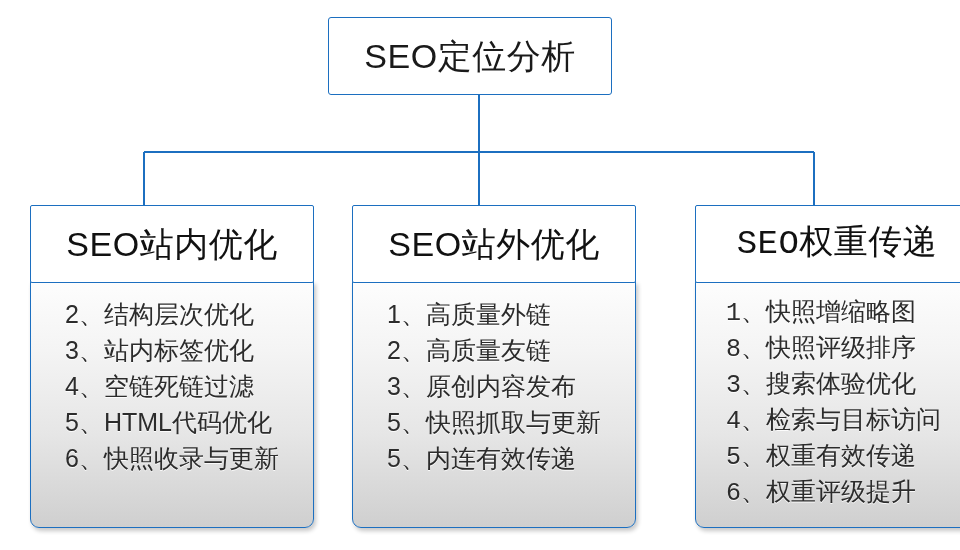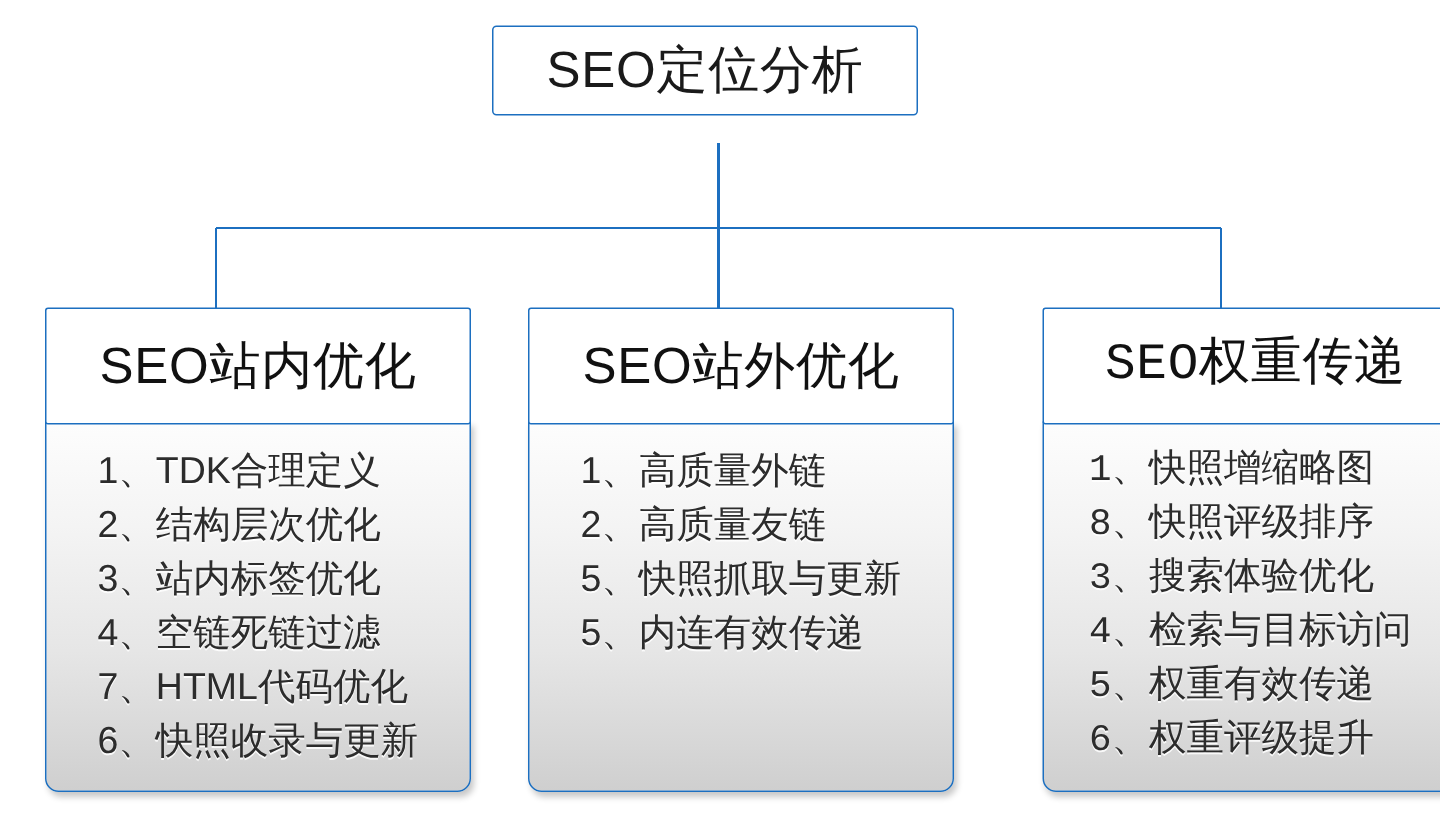--- a/index.html
+++ b/index.html
@@ -28,21 +28,21 @@
     height: 550px;
     pointer-events: none;
   }
 
   
   .root-box {
     position: absolute;
     left: 328px;
     top: 17px;
     width: 284px;
-    height: 60px;
+    height: 78px;
     box-sizing: border-box;
     border: 1.6px solid #1c6fc0;
     border-radius: 3px;
     background: #ffffff;
     display: flex;
     align-items: center;
     justify-content: center;
   }
   .root-title {
     font-size: 34px;
@@ -133,38 +133,38 @@
   <div class="root-box">
     <span class="root-title">SEO定位分析</span>
   </div>
 
   <div class="column col-left">
     <div class="col-header">
       <span class="col-header-title">SEO站内优化</span>
     </div>
     <div class="col-body">
       <ul class="col-list">
-        <li>1、TDK合理定义</li>
         <li>2、结构层次优化</li>
         <li>3、站内标签优化</li>
         <li>4、空链死链过滤</li>
-        <li>7、HTML代码优化</li>
+        <li>5、HTML代码优化</li>
         <li>6、快照收录与更新</li>
       </ul>
     </div>
   </div>
 
   <div class="column col-middle">
     <div class="col-header">
       <span class="col-header-title">SEO站外优化</span>
     </div>
     <div class="col-body">
       <ul class="col-list">
         <li>1、高质量外链</li>
         <li>2、高质量友链</li>
+        <li>3、原创内容发布</li>
         <li>5、快照抓取与更新</li>
         <li>5、内连有效传递</li>
       </ul>
     </div>
   </div>
 
   <div class="column col-right">
     <div class="col-header">
       <span class="col-header-title">SEO权重传递</span>
     </div>

